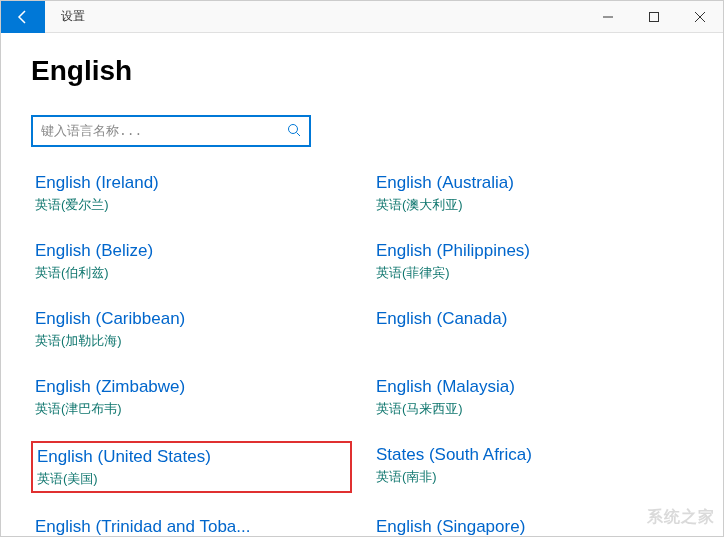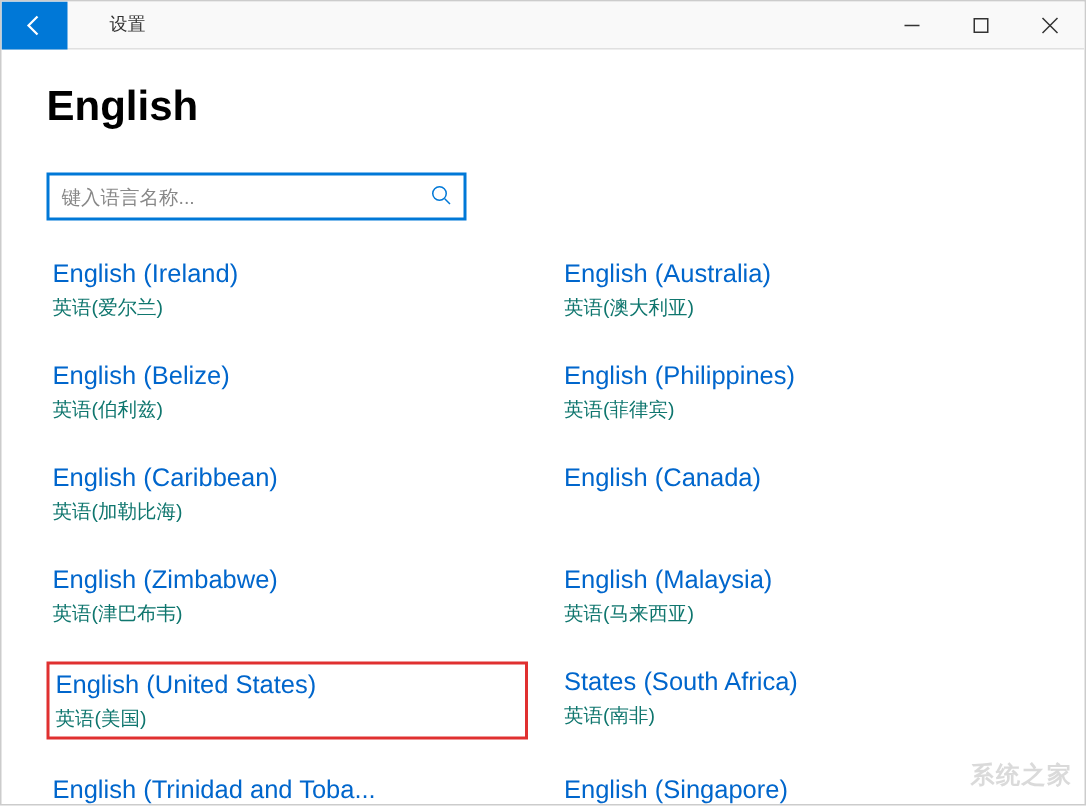--- a/index.html
+++ b/index.html
@@ -22,21 +22,21 @@
     .back-btn {
       width: 44px;
       height: 32px;
       background: #0078d7;
       color: #fff;
       display: flex;
       align-items: center;
       justify-content: center;
     }
     .title-text {
-      padding-left: 28px;
+      padding-left: 16px;
       font-size: 12px;
       color: #333;
       flex: 1;
     }
     .win-controls { display: flex; }
     .win-btn {
       width: 46px;
       height: 32px;
       display: flex;
       align-items: center;
@@ -60,21 +60,21 @@
       align-items: center;
       padding: 0 8px;
       margin-bottom: 22px;
     }
     .search-input {
       border: none;
       outline: none;
       flex: 1;
       font-size: 13px;
       color: #666;
-      font-family: Liberation Sans, sans-serif;
+      font-family: Liberation Mono, monospace;
     }
     .search-input::placeholder { color: #888; }
     .search-icon { color: #0078d7; font-size: 14px; }
     .lang-grid {
       display: grid;
       grid-template-columns: 1fr 1fr;
       column-gap: 20px;
       row-gap: 20px;
     }
     .lang-item { position: relative; padding: 3px 4px; }

